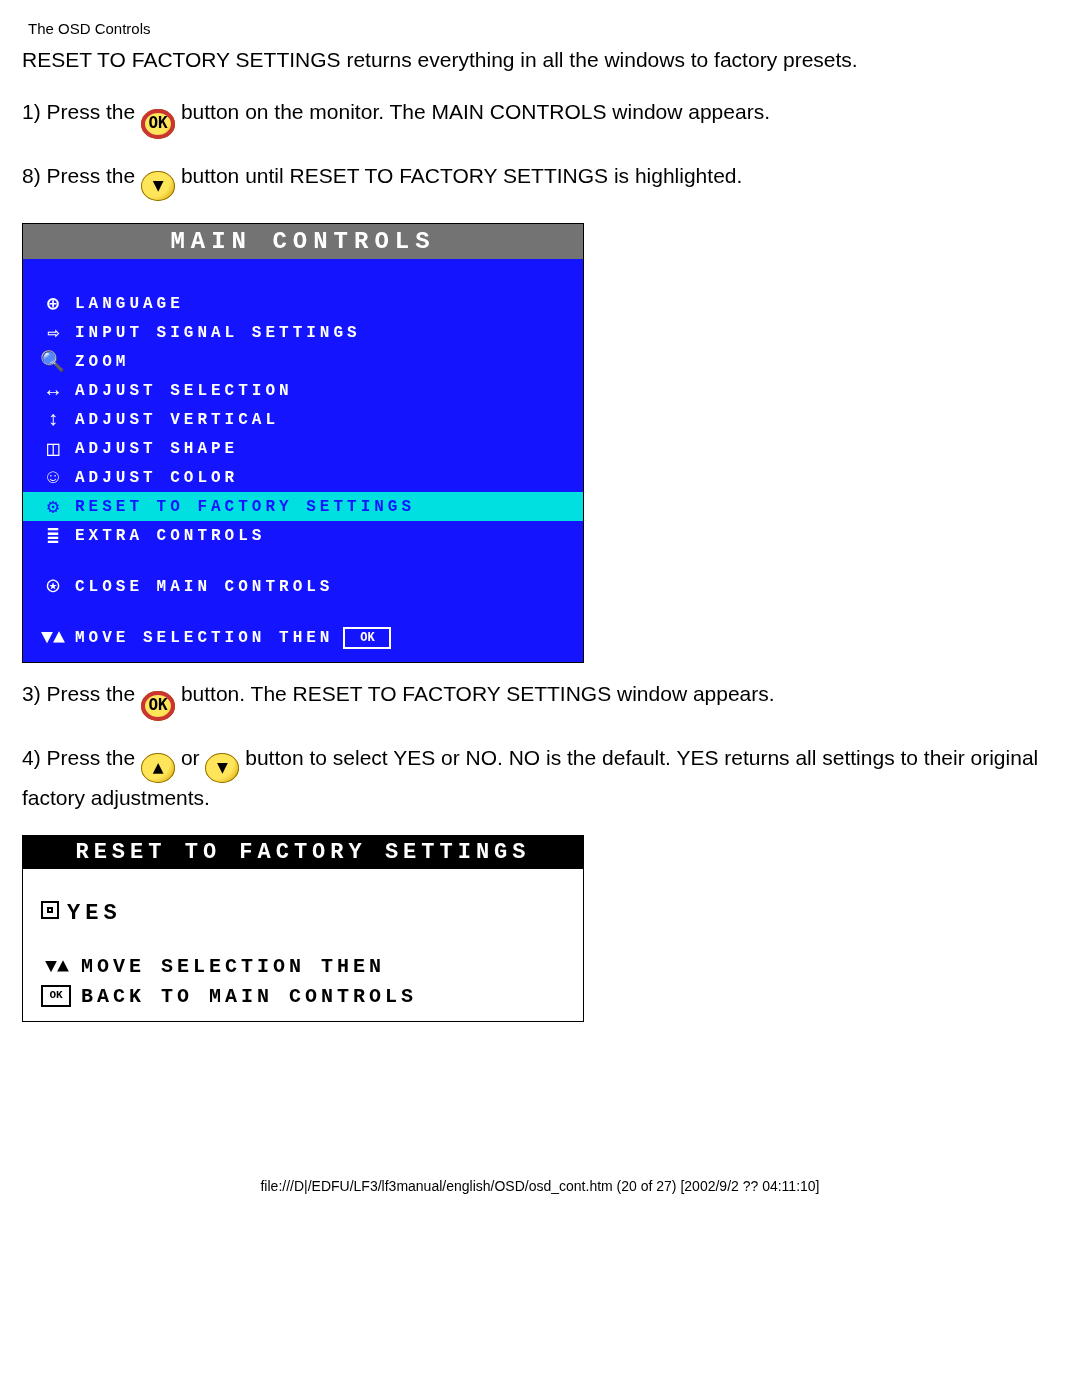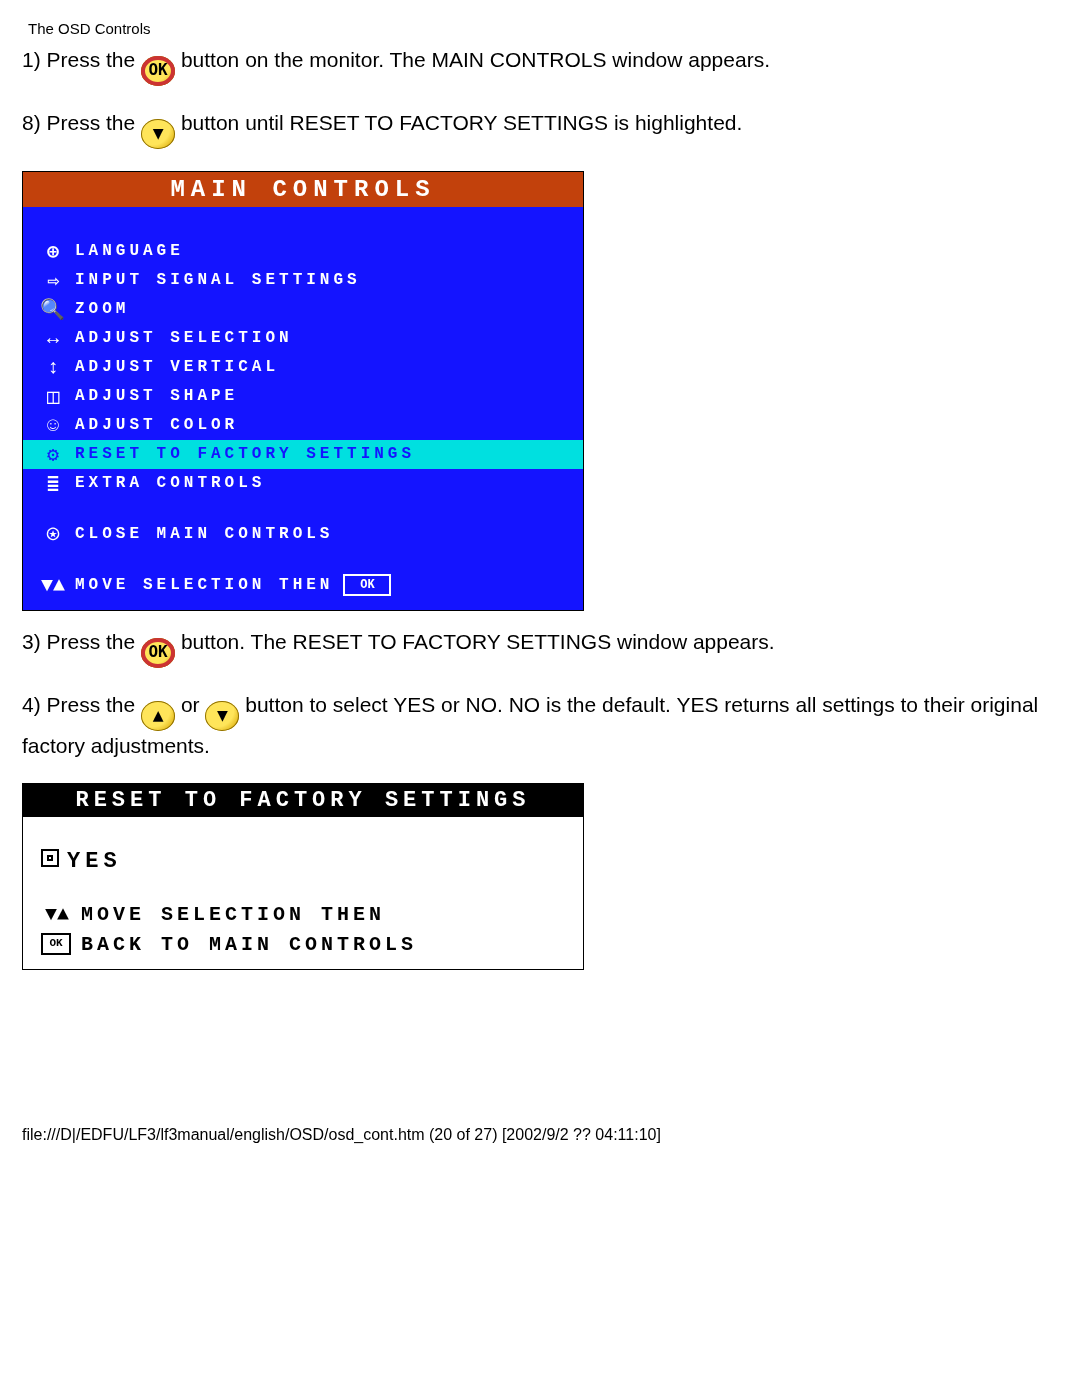--- a/index.html
+++ b/index.html
@@ -12,21 +12,21 @@
                border-radius:50%;
                background:radial-gradient(circle at 35% 30%,#ffe55a 0 55%,#d6a400 90%);
                box-shadow:0 0 0 1px #8f6f00 inset;
                text-align:center;line-height:28px;font-weight:bold;
                font-family:monospace;font-size:16px;color:#000}
   .inline-icon.red{box-shadow:0 0 0 4px #c33 inset,0 0 0 1px #8f6f00 inset}
   .inline-icon.arrow{font-size:18px}
   .osd{width:560px;margin:4px 0 16px 0;border:1px solid #000;
        font-family:"Courier New",monospace;font-weight:bold;
        letter-spacing:4px}
-  .osd-title{background:#c2410c;color:#fff;text-align:center;
+  .osd-title{background:#737373;color:#fff;text-align:center;
              font-size:24px;padding:4px 16px;letter-spacing:6px}
   .osd-body{background:#1414ff;color:#fff;padding:8px 0 10px 0}
   .osd-item{display:flex;align-items:center;height:29px;padding:0 8px}
   .osd-item .mi{width:44px;text-align:center;font-size:20px;
                 letter-spacing:normal}
   .osd-item .lbl{font-size:16px}
   .osd-item.sel{background:#00e0e0;color:#1414ff}
   .osd-blank{height:22px}
   .osd-table{width:560px;margin:4px 0 16px 0;border:1px solid #000;
              font-family:"Courier New",monospace;font-weight:bold}
@@ -34,34 +34,35 @@
            font-size:22px;letter-spacing:5px;padding:4px 0}
   .ot-gap{background:#fff;height:28px}
   .ot-row{display:flex;align-items:center;height:32px;padding:0 10px;
           font-size:22px;letter-spacing:5px}
   .ot-row .sym{width:34px;text-align:center;letter-spacing:normal}
   .ot-row.sel{background:#00e0e0;color:#1414ff}
   .ot-footer{background:#fff;padding:22px 10px 10px 10px;font-size:20px;
              letter-spacing:4px}
   .ot-footer .ln{display:flex;align-items:center;height:30px}
   .ot-footer .sym{width:48px;text-align:center;letter-spacing:normal}
-  .bottom-path{font-size:16px;text-align:left;padding-top:140px}
+  .bottom-path{font-size:14px;text-align:center;padding-top:140px}
   .sq{display:inline-block;width:18px;height:18px;border:2px solid #b90000;
       box-sizing:border-box;position:relative}
   .sq::after{content:"";position:absolute;inset:4px;background:#b90000}
   .sq2{display:inline-block;width:18px;height:18px;border:2px solid #000;
        box-sizing:border-box;position:relative}
   .sq2::after{content:"";position:absolute;inset:4px;border:2px solid #000}
 </style>
 </head>
 <body>
 
 <div class="page">
   <div class="page-head">The OSD Controls</div>
 
+  <p class="body">RESET TO FACTORY SETTINGS returns everything in all the windows to factory presets.</p>
 
   <p class="body">
     <span>1) Press the </span>
     <span class="inline-icon red">OK</span>
     <span> button on the monitor. The MAIN CONTROLS window appears.</span>
   </p>
 
   <p class="body">
     <span>8) Press the </span>
     <span class="inline-icon arrow">▼</span>

